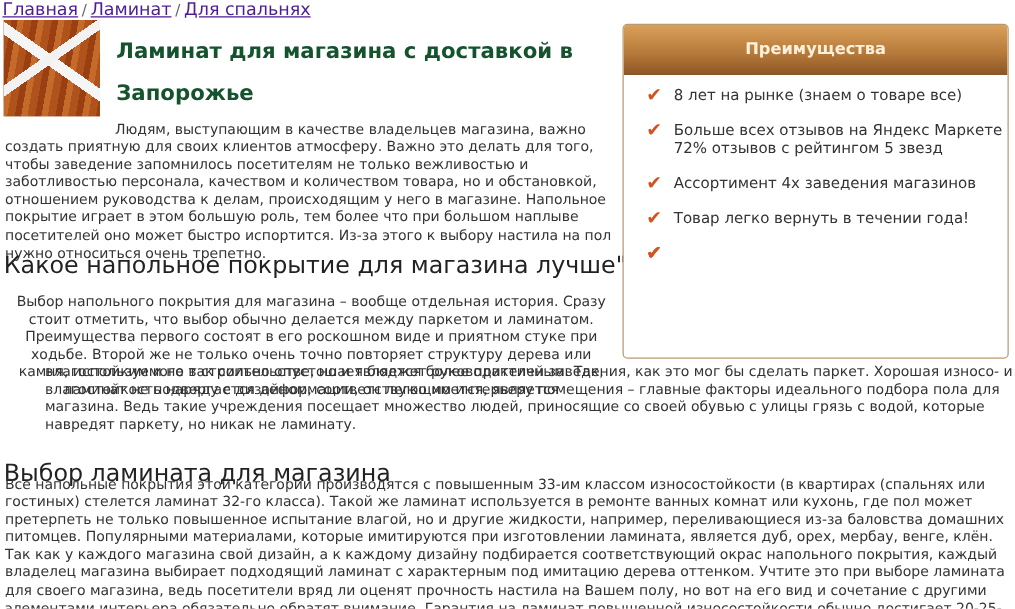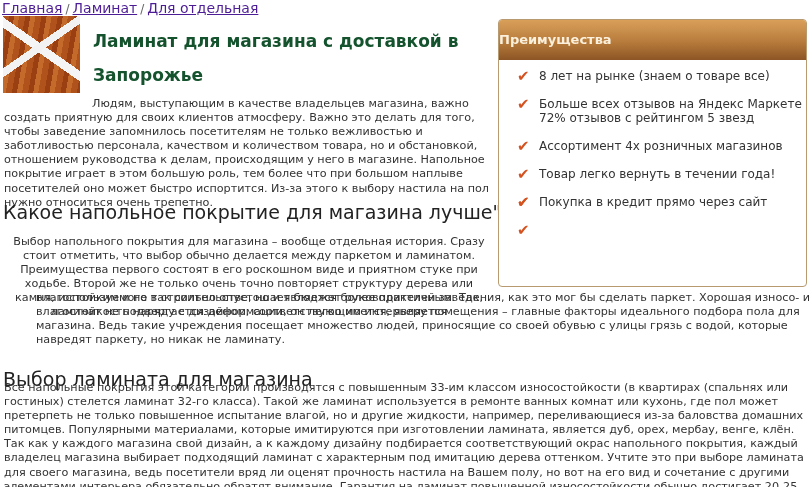--- a/index.html
+++ b/index.html
@@ -39,57 +39,57 @@
     font-family: "DejaVu Sans", sans-serif; font-weight: normal;
     font-size: 19px; color: #222;
   }
   .h2a { top: 201px; }
   .h2b { top: 368px; }
   .adv {
     position: absolute; left: 498px; top: 19px; width: 307px; height: 266px;
     border: 1px solid #b89a70; border-radius: 4px; background: #fff; overflow: hidden;
   }
   .adv-head {
-    height: 40px; line-height: 40px; text-align: left;
+    height: 40px; line-height: 40px; text-align: center;
     background: linear-gradient(#d9a05a, #b77b3b 55%, #8c5525);
     color: #fbf0dc; font-weight: bold; font-size: 13px;
   }
   .adv ul { list-style: none; margin: 0; padding: 9px 0 0 18px; }
   .adv li {
     position: relative; padding-left: 22px; font-size: 12px; line-height: 14px;
     color: #333; margin-bottom: 14px;
   }
   .adv li .check {
     position: absolute; left: 0; top: 0; color: #d4521f; font-weight: bold; font-size: 15px;
   }
 </style>
 </head>
 <body>
 
 <nav class="breadcrumb">
-  <a>Главная</a><span class="sep">/</span><a>Ламинат</a><span class="sep">/</span><a>Для отдельная</a>
+  <a>Главная</a><span class="sep">/</span><a>Ламинат</a><span class="sep">/</span><a>Для спальнях</a>
 </nav>
 
 <div class="thumb"></div>
 
 <h1 class="title">Ламинат для магазина с доставкой в Запорожье</h1>
 
 <p class="p p1">Людям, выступающим в качестве владельцев магазина, важно создать приятную для своих клиентов атмосферу. Важно это делать для того, чтобы заведение запомнилось посетителям не только вежливостью и заботливостью персонала, качеством и количеством товара, но и обстановкой, отношением руководства к делам, происходящим у него в магазине. Напольное покрытие играет в этом большую роль, тем более что при большом наплыве посетителей оно может быстро испортится. Из-за этого к выбору настила на пол нужно относиться очень трепетно.</p>
 
 <h2 class="sub h2a">Какое напольное покрытие для магазина лучше"</h2>
 <p class="p p2">Выбор напольного покрытия для магазина – вообще отдельная история. Сразу стоит отметить, что выбор обычно делается между паркетом и ламинатом. Преимущества первого состоят в его роскошном виде и приятном стуке при ходьбе. Второй же не только очень точно повторяет структуру дерева или камня, используемого в строительстве, но и является более практичным. Так, ламинат не подвергается деформации, он легко моется, является</p>
 <p class="p p2b">влагостойким и не так сильно опустошает бюджет руководителей заведения, как это мог бы сделать паркет. Хорошая износо- и влагостойкость наряду с дизайном, соответствующим интерьеру помещения – главные факторы идеального подбора пола для магазина. Ведь такие учреждения посещает множество людей, приносящие со своей обувью с улицы грязь с водой, которые навредят паркету, но никак не ламинату.</p>
 
 <h2 class="sub h2b">Выбор ламината для магазина</h2>
 <p class="p p3">Все напольные покрытия этой категории производятся с повышенным 33-им классом износостойкости (в квартирах (спальнях или гостиных) стелется ламинат 32-го класса). Такой же ламинат используется в ремонте ванных комнат или кухонь, где пол может претерпеть не только повышенное испытание влагой, но и другие жидкости, например, переливающиеся из-за баловства домашних питомцев. Популярными материалами, которые имитируются при изготовлении ламината, является дуб, орех, мербау, венге, клён. Так как у каждого магазина свой дизайн, а к каждому дизайну подбирается соответствующий окрас напольного покрытия, каждый владелец магазина выбирает подходящий ламинат с характерным под имитацию дерева оттенком. Учтите это при выборе ламината для своего магазина, ведь посетители вряд ли оценят прочность настила на Вашем полу, но вот на его вид и сочетание с другими элементами интерьера обязательно обратят внимание. Гарантия на ламинат повышенной износостойкости обычно достигает 20-25-и, а то и 30-и лет.</p>
 
 <aside class="adv">
   <div class="adv-head">Преимущества</div>
   <ul>
     <li><span class="check">✔</span><span>8 лет на рынке (знаем о товаре все)</span></li>
     <li><span class="check">✔</span><span>Больше всех отзывов на Яндекс Маркете 72% отзывов с рейтингом 5 звезд</span></li>
-    <li><span class="check">✔</span><span>Ассортимент 4х розничных магазинов</span></li>
+    <li><span class="check">✔</span><span>Ассортимент 4х заведения магазинов</span></li>
     <li><span class="check">✔</span><span>Товар легко вернуть в течении года!</span></li>
     <li><span class="check">✔</span></li>
-    <li><span class="check">✔</span><span>Покупка в кредит прямо через сайт</span></li>
+    <li><span class="check">✔</span></li>
     <li><span class="check">✔</span></li>
   </ul>
 </aside>
 
 </body></html>

